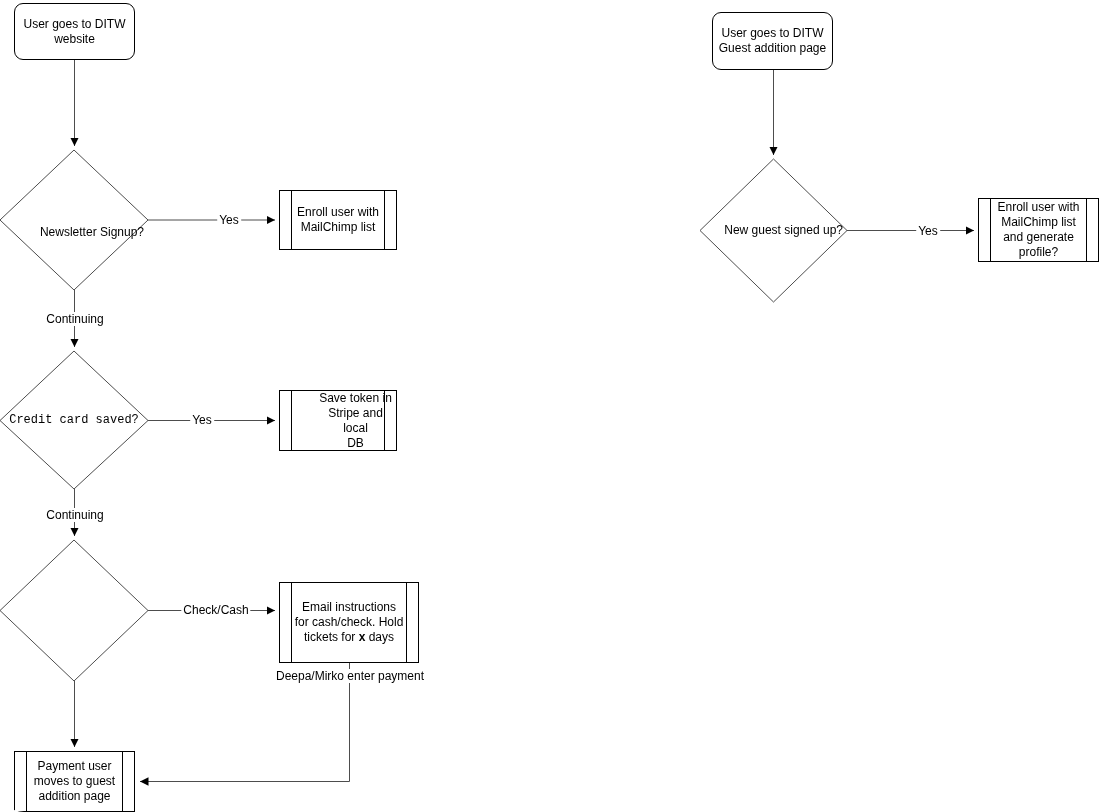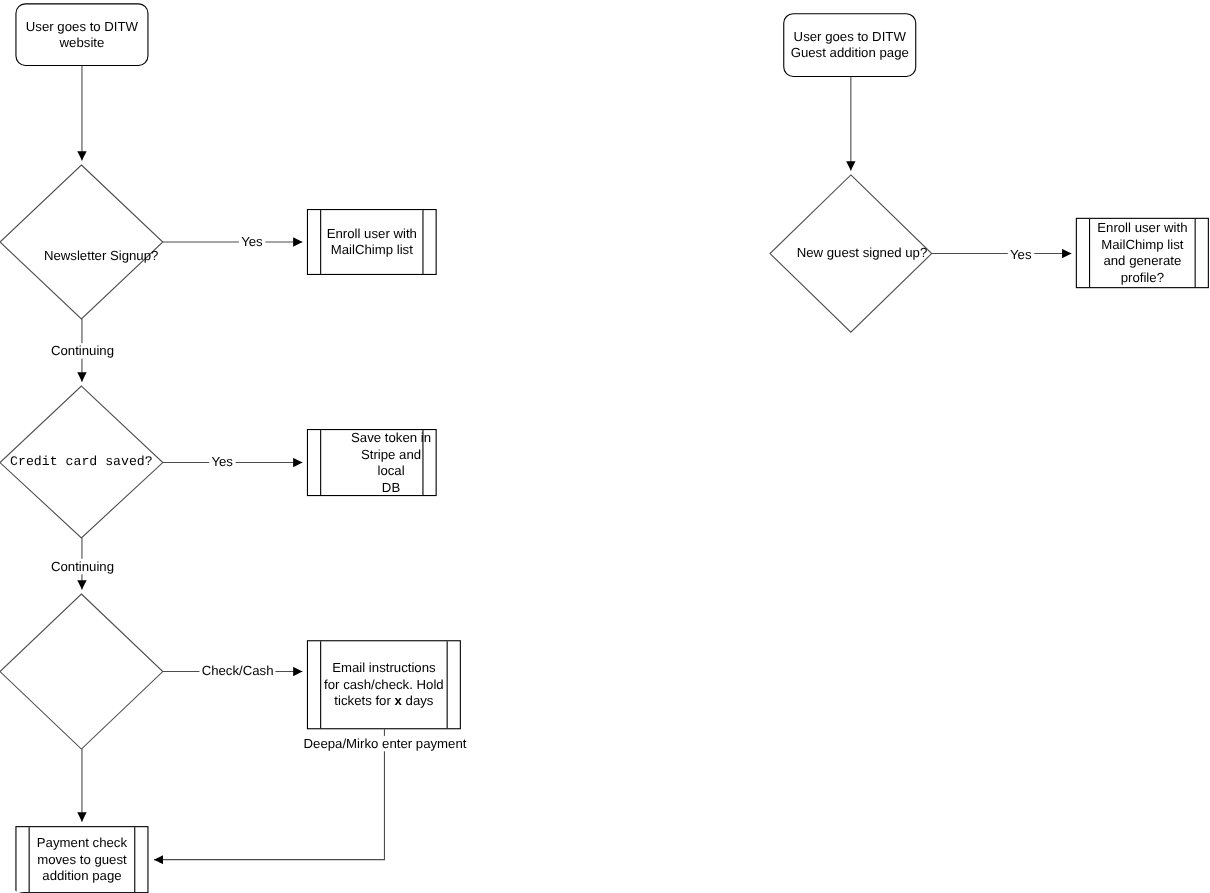--- a/index.html
+++ b/index.html
@@ -99,21 +99,21 @@
 
   <div class="node subprocess" style="left:279px;top:390px;width:118px;height:61px;padding-left:36px;">Save token in
 Stripe and local
 DB</div>
 
 
   <div class="node subprocess" style="left:279px;top:570px;width:140px;height:81px;padding:2px 14px;margin-top:12px;">
     <span><span>Email instructions for cash/check. Hold tickets for </span><span class="bold">x</span><span> days</span></span>
   </div>
 
-  <div class="node subprocess" style="left:14px;top:751px;width:121px;height:61px;">Payment check
+  <div class="node subprocess" style="left:14px;top:751px;width:121px;height:61px;">Payment user
 moves to guest
 addition page</div>
 
   <div class="elabel" style="left:229px;top:220px;">Yes</div>
   <div class="elabel" style="left:75px;top:319px;">Continuing</div>
   <div class="elabel" style="left:202px;top:420px;">Yes</div>
   <div class="elabel" style="left:75px;top:515px;">Continuing</div>
   <div class="elabel" style="left:216px;top:610px;">Check/Cash</div>
   <div class="elabel" style="left:350px;top:676px;">Deepa/Mirko enter payment</div>
 

